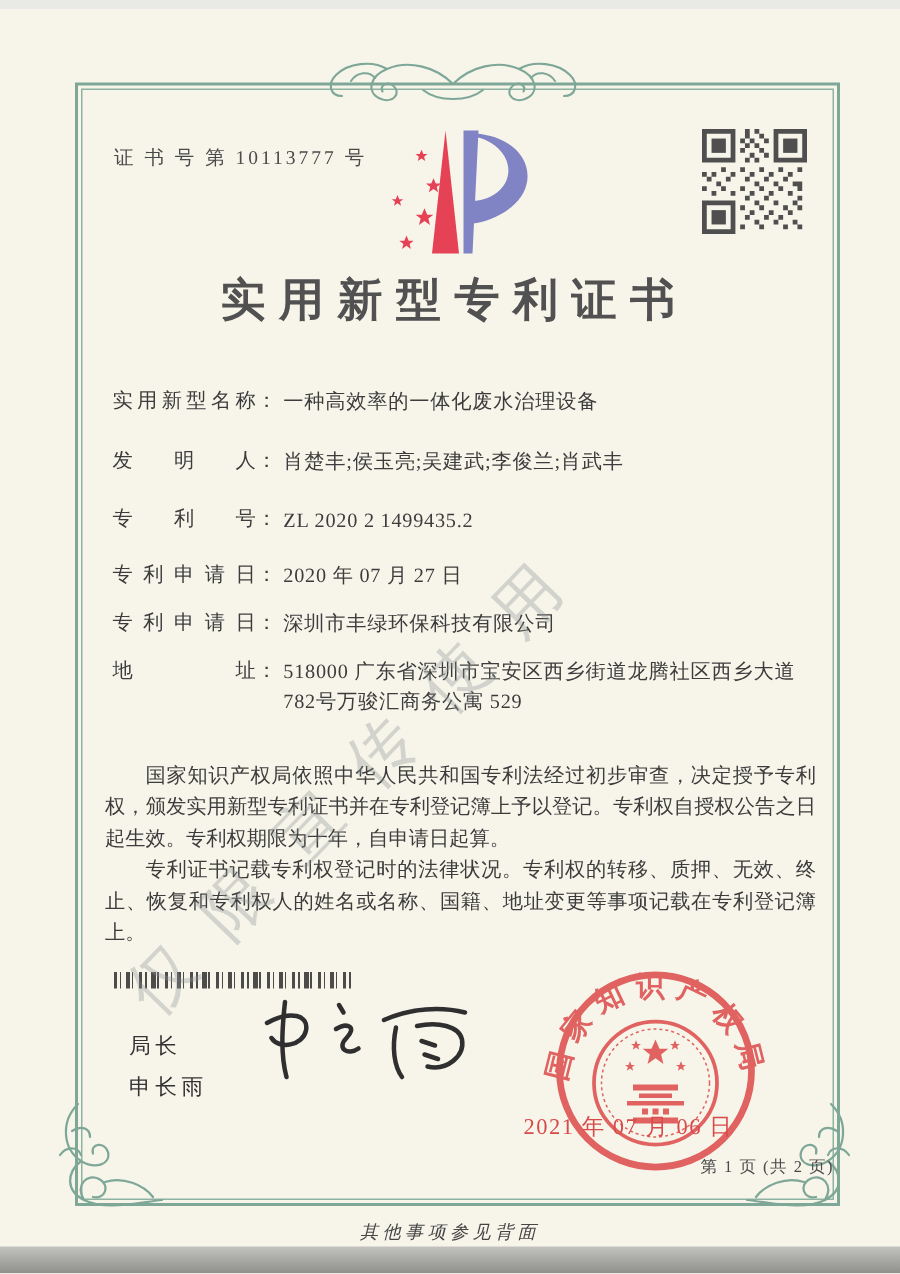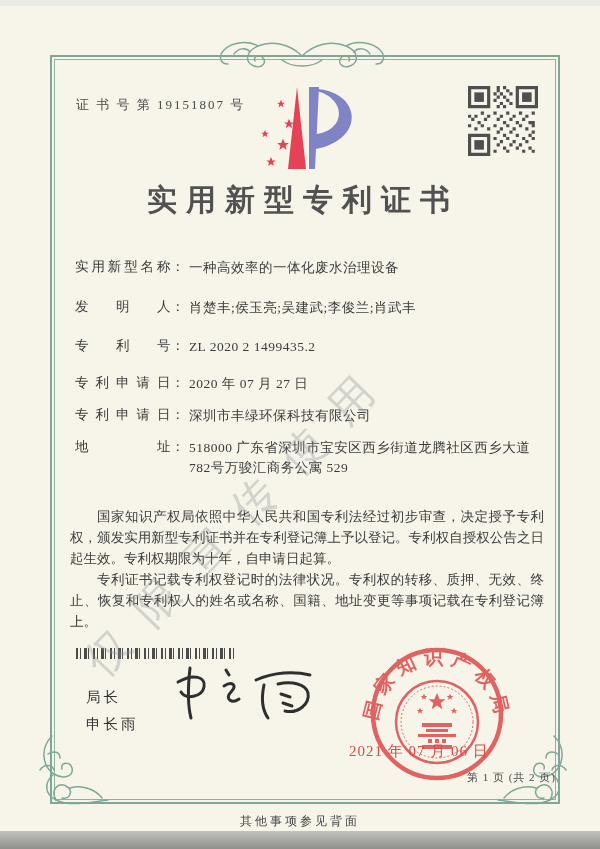--- a/index.html
+++ b/index.html
@@ -21,21 +21,21 @@
   .paras{position:absolute;left:70px;top:506px;width:474px;font-size:13.5px;line-height:21px;color:#3c3c3c;text-align:justify;}
   .paras p{margin:0;text-indent:2em;}
   .barcode{position:absolute;left:76px;top:648px;width:158px;height:11px;opacity:.85;
     background:repeating-linear-gradient(90deg,#2e2e2e 0 2px,transparent 2px 4px,#2e2e2e 4px 5px,transparent 5px 8px,#2e2e2e 8px 11px,transparent 11px 12px,#2e2e2e 12px 13px,transparent 13px 17px);}
   .director{position:absolute;left:86px;top:688px;font-size:14.5px;letter-spacing:3px;color:#333;}
   .director div{margin-bottom:8px;}
   .sig{position:absolute;left:160px;top:658px;}
   .seal{position:absolute;left:355px;top:634px;opacity:.88;}
   .seal-date{position:absolute;left:349px;top:742px;font-size:15px;letter-spacing:1px;color:#d84b4b;white-space:nowrap;}
   .page-info{position:absolute;left:50px;top:770px;width:506px;text-align:right;font-size:11px;color:#4a4a4a;letter-spacing:1px;}
-  .footer-note{position:absolute;left:0;top:813px;width:600px;text-align:center;font-size:12px;color:#454545;letter-spacing:3px;}
+  .footer-note{position:absolute;left:0;top:813px;width:600px;text-align:center;font-size:12px;color:#454545;letter-spacing:3px;font-style:italic;}
   .watermark{position:absolute;left:72px;top:648px;transform:rotate(-46deg);transform-origin:0 0;
     font-size:44px;letter-spacing:26px;color:#8f9696;opacity:.35;white-space:nowrap;z-index:6;pointer-events:none;}
   svg{display:block;}
 </style>
 </head>
 <body>
 
 <div class="page">
   <div class="edge-top"></div>
 
@@ -68,21 +68,21 @@
     <g fill="none" stroke="#7ea797" stroke-width="1.5" stroke-linecap="round">
       <path d="M22,6 C10,18 12,36 24,44 C34,50 44,46 42,38 C40,31 30,32 32,39"></path>
       <path d="M24,44 C14,52 14,64 26,70 C40,77 60,72 78,70"></path>
       <path d="M26,70 C20,60 28,52 36,56 C44,60 40,70 32,68"></path>
       <path d="M40,58 C52,54 66,60 72,68"></path>
       <path d="M18,24 C24,20 30,22 30,28"></path>
       <path d="M10,40 C14,34 22,34 24,40"></path>
     </g>
   </svg>
 
-  <div class="cert-no">证 书 号 第 19151807 号</div>
+  <div class="cert-no">证 书 号 第 10113777 号</div>
 
   <svg class="ornament" style="left:243px;top:84px;" width="120" height="90" viewBox="0 0 120 90">
     <defs>
       <path id="st" d="M0,-10 L2.94,-3.09 L9.51,-3.09 L4.16,1.18 L5.88,8.09 L0,3.82 L-5.88,8.09 L-4.16,1.18 L-9.51,-3.09 L-2.94,-3.09 Z"></path>
     </defs>
     <polygon points="54,3 45,85 63,85" fill="#e64256"></polygon>
     <polygon points="66,3 76,3 72,85 66,85" fill="#8083c4"></polygon>
     <path d="M74,5 C110,8 118,38 98,54 C89,61 80,64 72,65 L73,50 C94,48 102,30 91,17 C86,11 79,8 73,7 Z" fill="#8083c4"></path>
     <use href="#st" transform="translate(38,20) scale(0.42)" fill="#e64256"></use>
     <use href="#st" transform="translate(46,40) scale(0.52)" fill="#e64256"></use>

